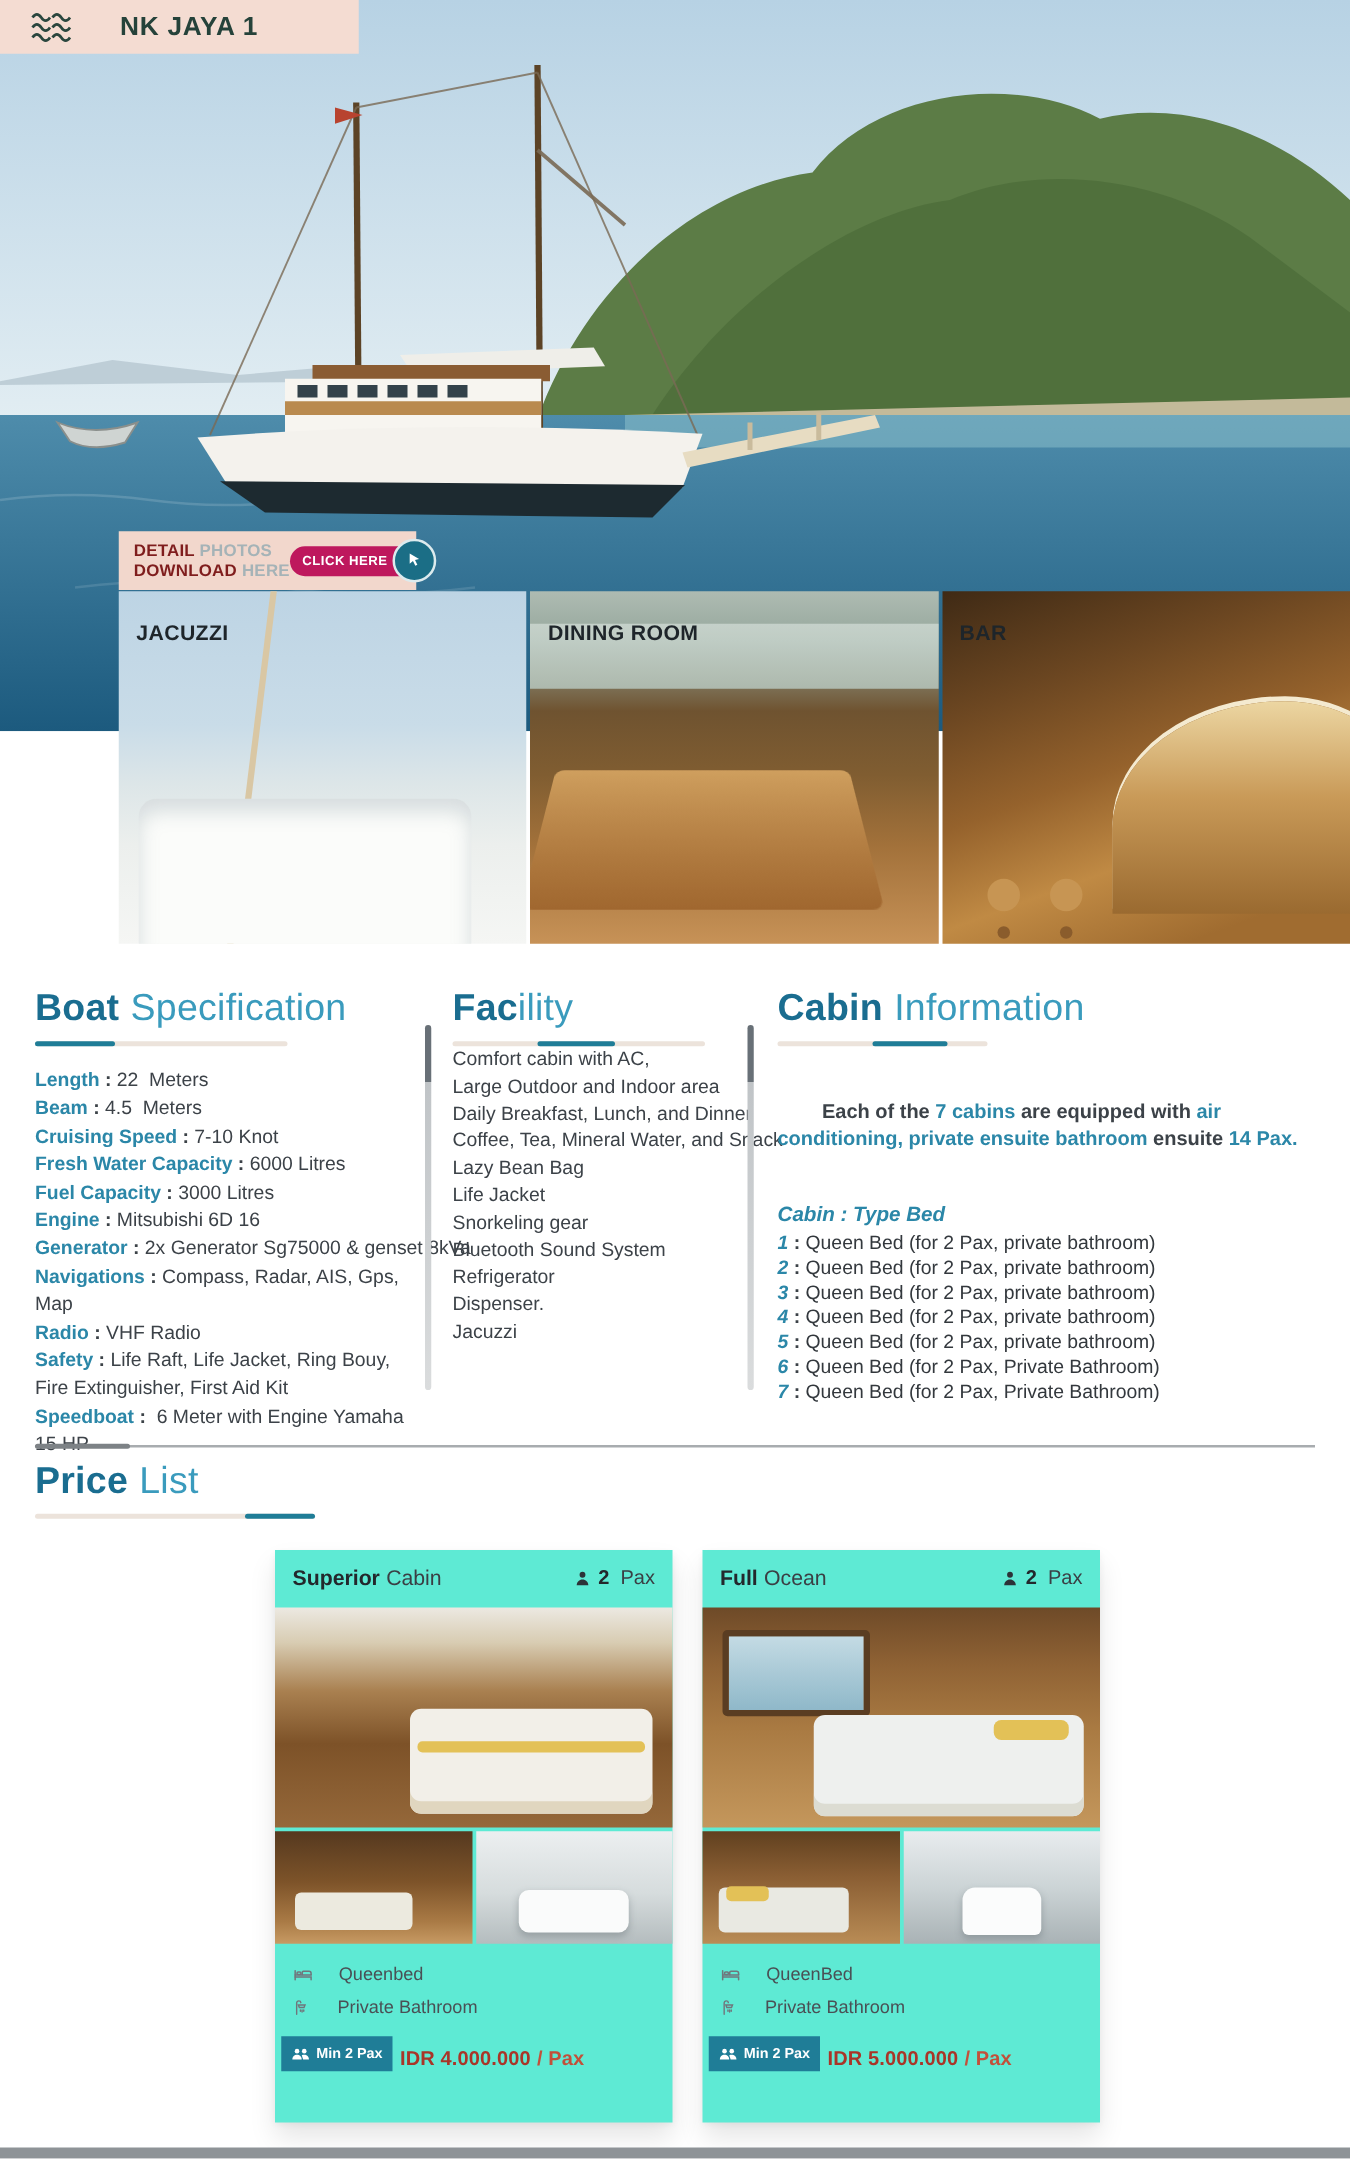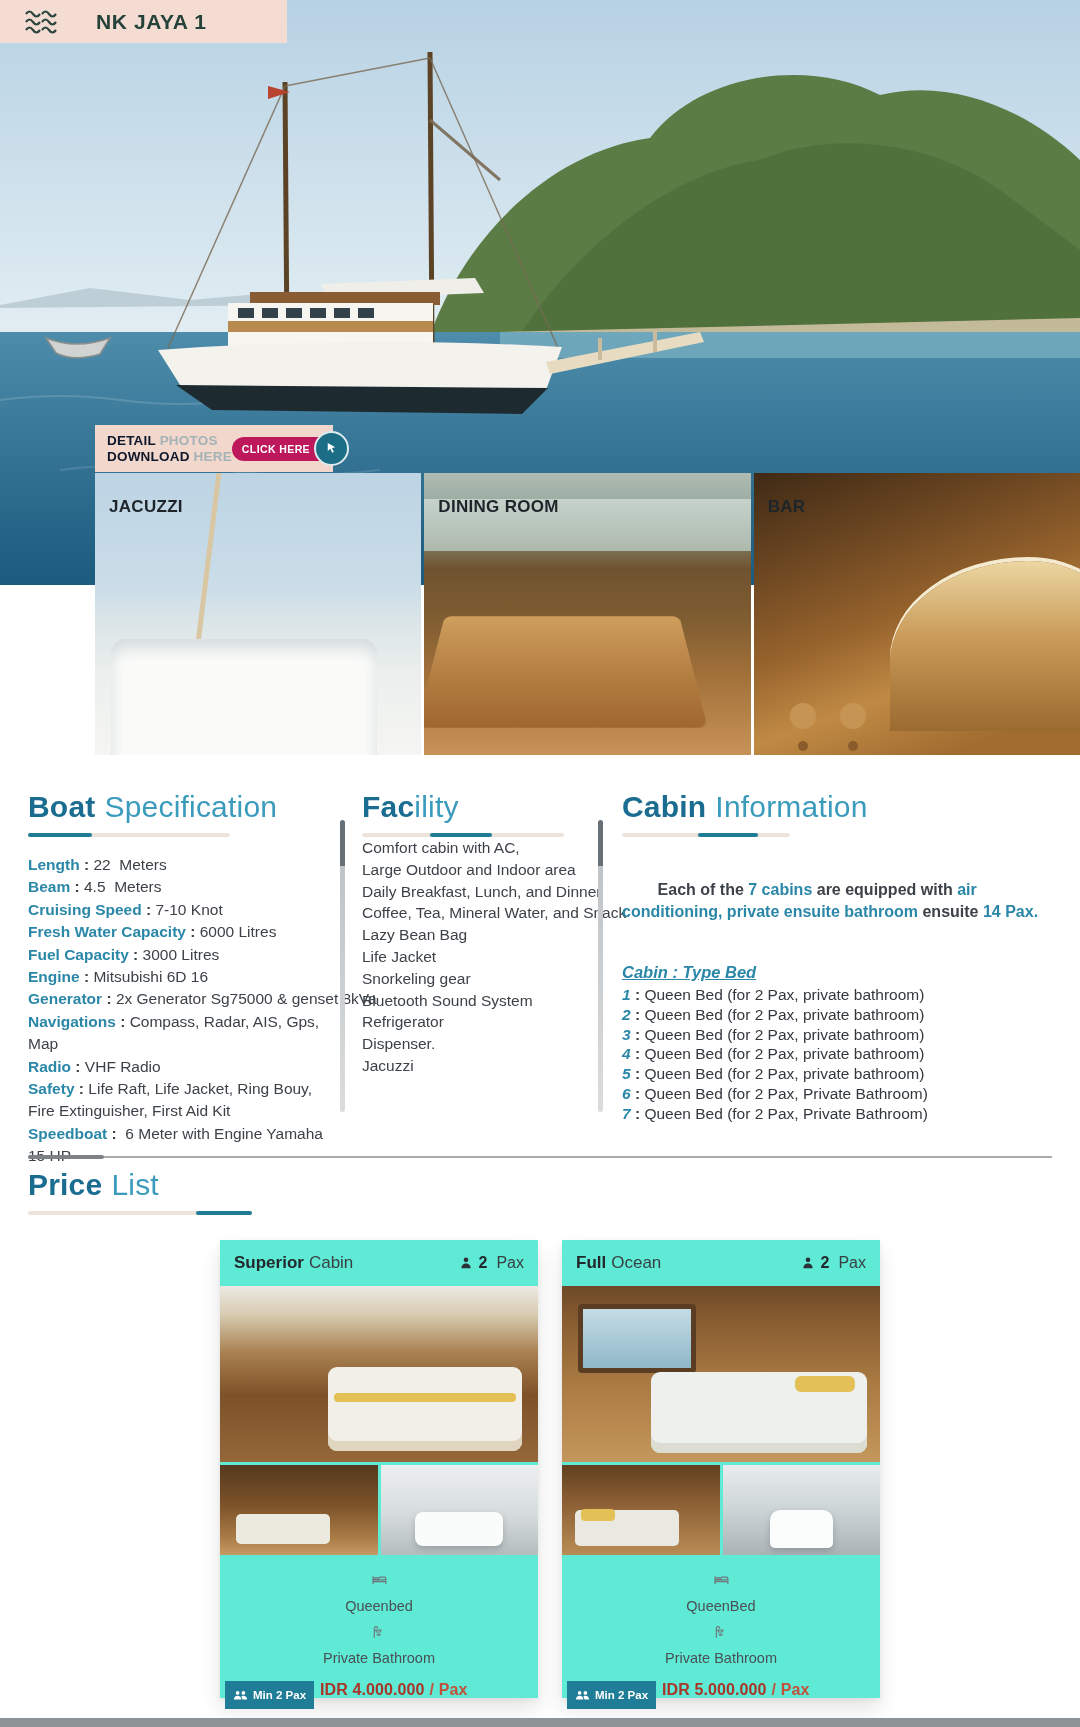--- a/index.html
+++ b/index.html
@@ -11,21 +11,21 @@
   .hero svg{display:block;width:100%;height:100%;}
 
   .brand{position:absolute;left:0;top:0;width:287px;height:43px;background:#f4dcd2;z-index:5;
          display:flex;align-items:center;box-sizing:border-box;padding-left:24px;}
   .brand-title{margin-left:38px;font-size:21px;font-weight:800;color:#25423a;letter-spacing:.6px;}
 
   
   .banner{position:absolute;left:95px;top:425px;width:238px;height:47px;background:#f2d7cc;z-index:6;
           display:flex;align-items:center;box-sizing:border-box;padding:0 8px 0 12px;}
   .banner-lines{font-size:13.5px;font-weight:800;line-height:16px;letter-spacing:.2px;white-space:nowrap;}
-  .b-dark{color:#0f172a;} .b-light{color:#a5b3b7;}
+  .b-dark{color:#7f1d1d;} .b-light{color:#a5b3b7;}
   .click-btn{margin-left:auto;display:flex;align-items:center;cursor:pointer;}
   .click-pill{background:#be185d;color:#fff;font-size:10.5px;font-weight:800;letter-spacing:.4px;
               padding:6px 22px 6px 10px;border-radius:12px;white-space:nowrap;}
   .click-circle{width:31px;height:31px;border-radius:50%;background:#1b6e86;border:2px solid #dcebee;
                 margin-left:-18px;display:flex;align-items:center;justify-content:center;flex:none;}
 
   
   .tiles{position:absolute;left:95px;top:473px;width:985px;height:282px;display:flex;gap:3px;z-index:4;}
   .tile{flex:1;position:relative;overflow:hidden;cursor:pointer;}
   .tile-label{position:absolute;left:14px;top:24px;font-size:17px;font-weight:800;color:#1e252a;letter-spacing:.3px;z-index:3;}
@@ -70,21 +70,21 @@
   .spec-row{white-space:pre-wrap;}
   .spec-row.nowrap{white-space:pre;overflow:visible;}
   .spec-label{color:#2b87a8;font-weight:700;}
   .spec-sep{color:#3c4248;font-weight:700;}
   .spec-value{color:#3c4248;font-weight:500;}
 
   .fac-list{font-size:15.5px;line-height:21.8px;color:#3c4248;font-weight:500;white-space:nowrap;}
 
   .cab-intro{margin-top:19px;width:432px;font-size:16px;line-height:22.5px;color:#3c4248;font-weight:600;white-space:pre-wrap;}
   .intro-seg.teal{color:#2b87a8;font-weight:700;}
-  .cab-sub{margin-top:17px;font-size:16.5px;font-weight:800;font-style:italic;color:#2b87a8;text-decoration:underline;}
+  .cab-sub{margin-top:17px;font-size:16.5px;font-weight:800;font-style:italic;color:#2b87a8;}
   .cab-list{margin-top:3px;font-size:15.5px;line-height:19.8px;color:#33383d;font-weight:500;}
   .cab-row{white-space:pre-wrap;}
   .cab-num{color:#2b87a8;font-weight:800;font-style:italic;}
 
   
   .hr{position:absolute;left:28px;right:28px;top:1156px;height:2px;background:#a8acaf;z-index:2;}
   .hr .hseg{position:absolute;left:0;top:-1px;width:76px;height:4px;background:#7d8286;border-radius:2px;}
   .price-head{position:absolute;left:28px;top:1168px;z-index:2;}
   .u4{width:224px;} .u4 .seg{left:168px;width:56px;}
 
@@ -109,22 +109,22 @@
   .pf-main{background:linear-gradient(180deg,#6e4a28 0%,#8f6234 26%,#a97a42 55%,#c4975c 100%);}
   .pf-main .win{position:absolute;left:5%;top:10%;width:34%;height:34%;background:linear-gradient(180deg,#c4dbe4,#8fb8c9);border:5px solid #5a3d22;border-radius:4px;}
   .pf-main .bed{position:absolute;left:28%;right:4%;bottom:5%;height:46%;background:#eef0ee;border-radius:9px;box-shadow:inset 0 -10px 0 #dcdcd2;}
   .pf-main .pillow{position:absolute;right:8%;bottom:40%;width:60px;height:16px;background:#e3c157;border-radius:6px;}
   .pf-a{background:linear-gradient(180deg,#60401f 0%,#8a5e33 40%,#b98c55 100%);}
   .pf-a .bed2{position:absolute;left:8%;right:26%;bottom:10%;height:40%;background:#e9e9e2;border-radius:5px;}
   .pf-a .pil2{position:absolute;left:12%;bottom:38%;width:34px;height:12px;background:#e3c157;border-radius:4px;}
   .pf-b{background:linear-gradient(180deg,#e8ecee 0%,#ccd4d6 50%,#a9b2b5 100%);}
   .pf-b .wc{position:absolute;left:30%;right:30%;bottom:8%;height:42%;background:#fbfcfc;border-radius:10px 10px 5px 5px;box-shadow:0 3px 6px rgba(90,100,105,.35);}
   .amen{padding:16px 14px 0;display:flex;flex-direction:column;gap:10px;}
-  .amen-row{display:flex;align-items:center;gap:10px;font-size:14.5px;color:#4a5055;font-weight:500;flex-direction:column;}
-  .price-row{display:flex;align-items:flex-start;margin-top:15px;padding:0 5px;}
+  .amen-row{display:flex;align-items:center;gap:20px;font-size:14.5px;color:#4a5055;font-weight:500;}
+  .price-row{display:flex;align-items:flex-end;margin-top:15px;padding:0 5px;}
   .min-badge{background:#1f7d97;color:#fff;font-size:11.5px;font-weight:800;display:flex;align-items:center;gap:5px;
              padding:8px 8px;white-space:nowrap;flex:none;}
   .price-text{font-size:16px;font-weight:800;color:#a93528;margin-left:6px;letter-spacing:.1px;white-space:nowrap;}
   .price-suffix{color:#c2503a;font-weight:800;margin-left:5px;}
 
   .bottom-bar{position:absolute;left:0;bottom:0;width:1080px;height:9px;background:#8e9397;z-index:2;}
 </style>
 </head>
 <body>
 

